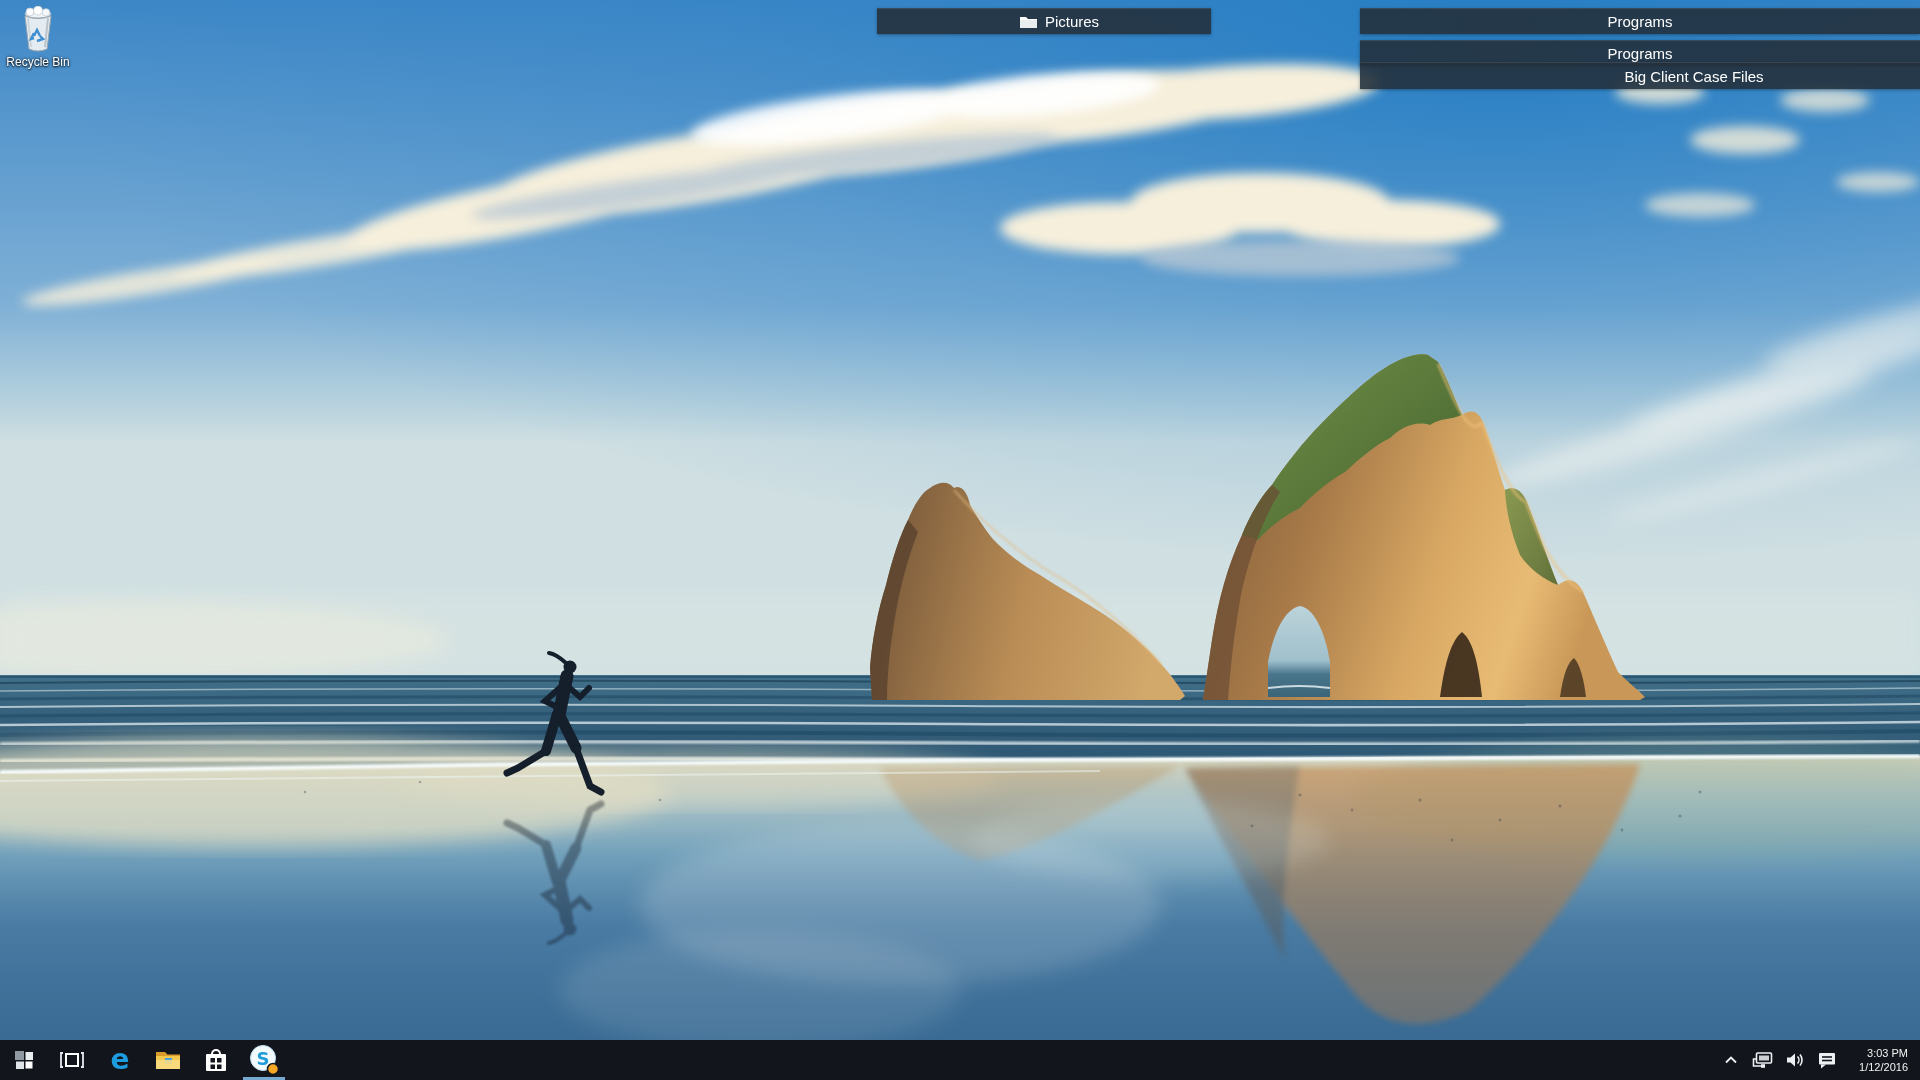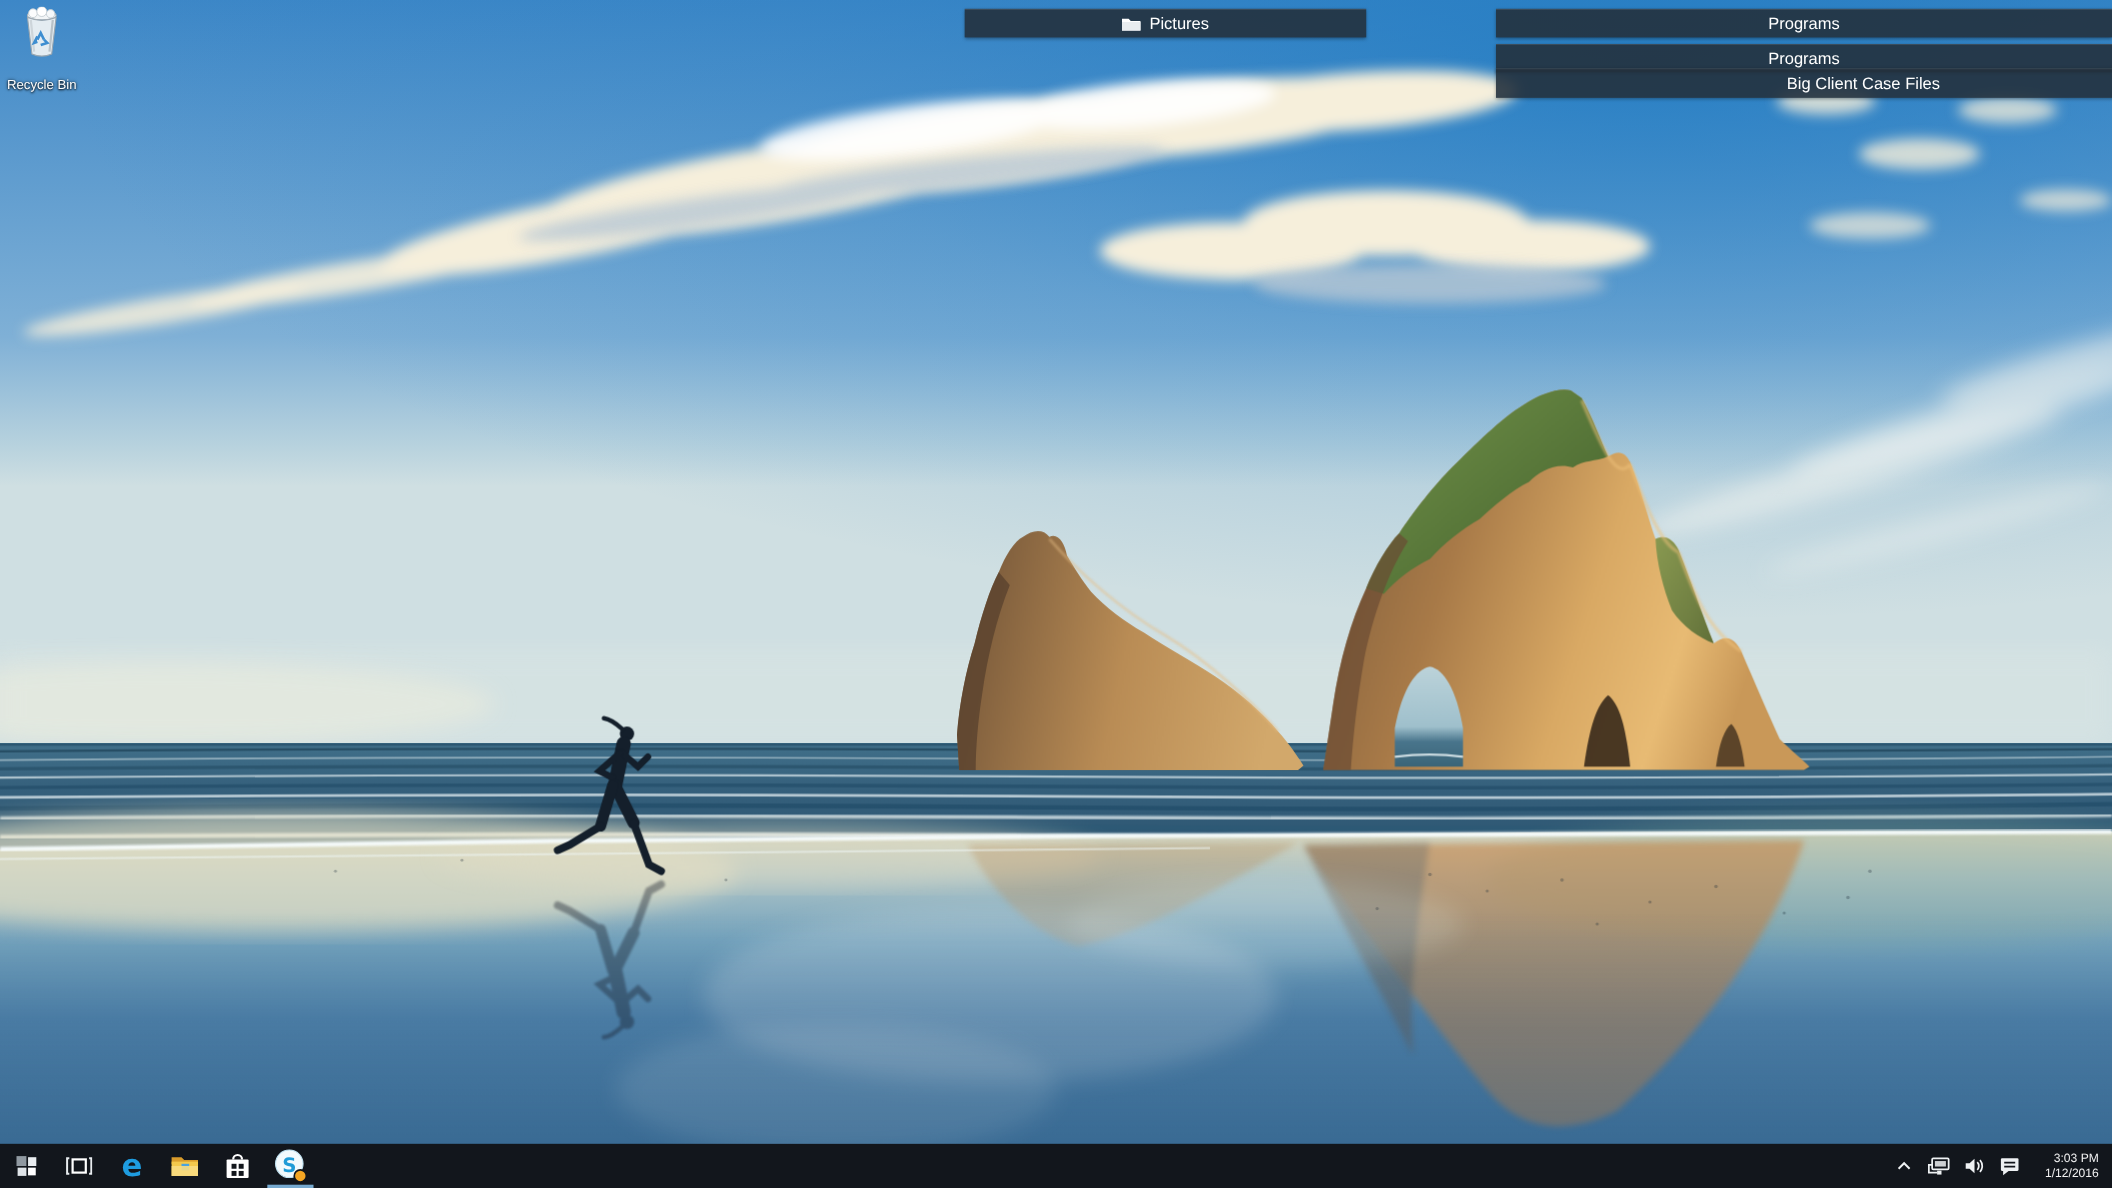--- a/index.html
+++ b/index.html
@@ -3,27 +3,27 @@
 <meta charset="utf-8">
 <style>
   html,body{margin:0;padding:0;background:#000;}
   .screen{position:relative;width:1920px;height:1080px;overflow:hidden;
           font-family:"Liberation Sans",sans-serif;}
   
   .wallpaper{position:absolute;left:0;top:0;width:1920px;height:1040px;}
   
   .desktop-icon{position:absolute;left:2px;top:6px;width:72px;text-align:center;cursor:default;}
   .desktop-icon .glyph{display:block;margin:0 auto;}
-  .desktop-icon .label{display:block;margin-top:19px;font-size:12px;color:#fff;
+  .desktop-icon .label{display:block;margin-top:4px;font-size:12px;color:#fff;
       text-shadow:0 1px 2px rgba(0,0,0,.9),0 0 3px rgba(0,0,0,.8);line-height:13px;}
   
   .bar{position:absolute;background:rgba(36,49,61,.9);border-top:1px solid rgba(255,255,255,.10);
        box-shadow:0 1px 3px rgba(0,0,0,.35);color:#fff;font-size:15px;
        display:flex;align-items:center;justify-content:center;gap:8px;cursor:default;}
-  .bar-pictures{left:877px;top:8px;width:365px;height:25px;}
+  .bar-pictures{left:877px;top:8px;width:303px;height:25px;padding-left:31px;}
   .bar-r0{left:1360px;top:8px;width:560px;height:25px;justify-content:center;}
   .bar-r1{left:1360px;top:40px;width:560px;height:25px;}
   .bar-r2{left:1360px;top:62px;width:668px;height:26px;text-align:right;}
   
   .taskbar{position:absolute;left:0;top:1040px;width:1920px;height:40px;background:#12161c;
            display:flex;align-items:stretch;}
   .tb-btn{position:relative;width:48px;height:40px;display:flex;align-items:center;
           justify-content:center;flex:0 0 auto;}
   .run-line{position:absolute;bottom:0;left:3px;width:42px;height:3px;background:#76a9cf;}
   .tb-spacer{flex:1 1 auto;}

